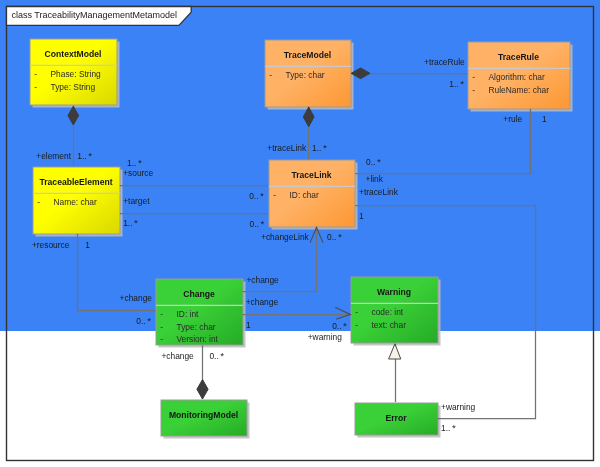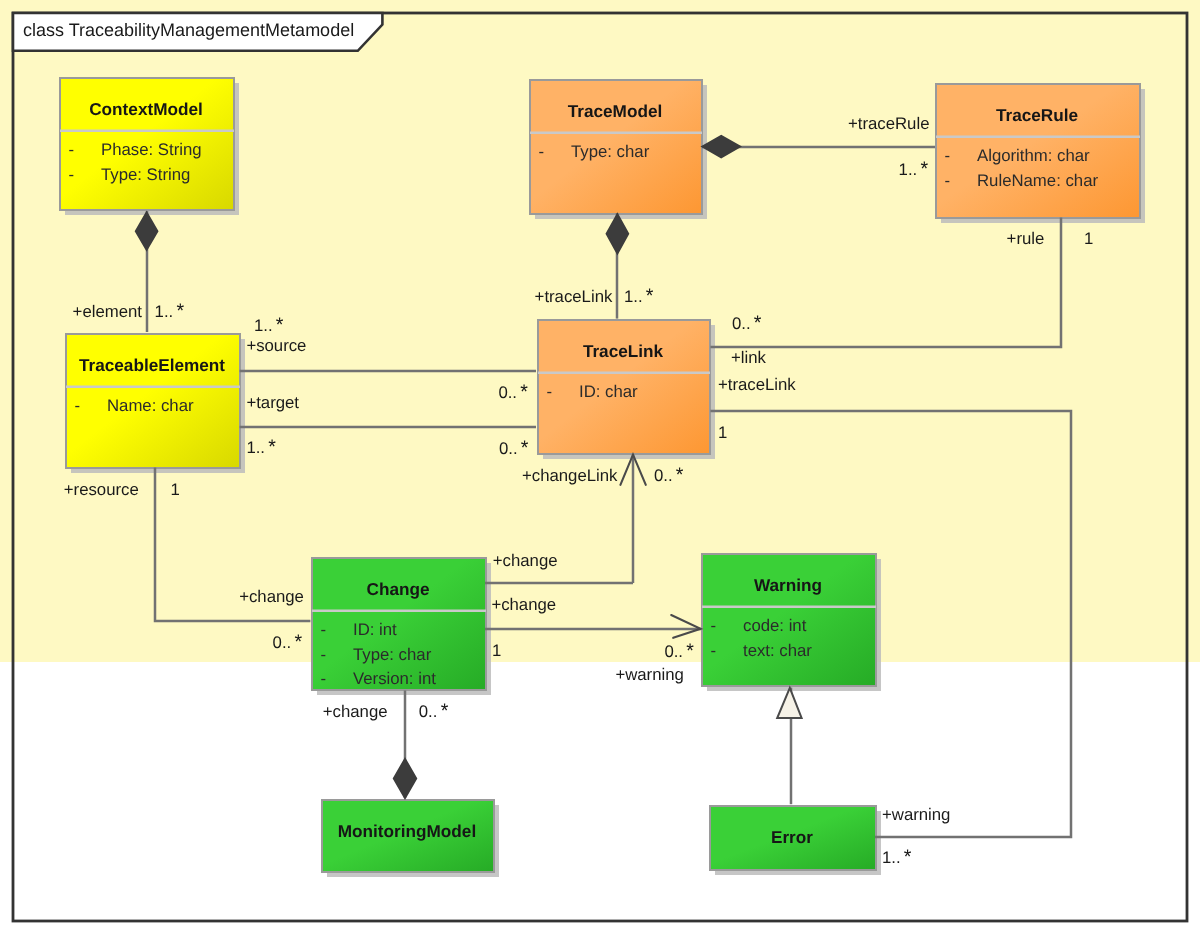--- a/index.html
+++ b/index.html
@@ -1,18 +1,18 @@
 <!DOCTYPE html>
 <html><head>
 <meta charset="utf-8">
 <title>class TraceabilityManagementMetamodel</title>
 <style>
   html,body{margin:0;padding:0;background:#ffffff;}
   body{width:600px;height:467px;font-family:"Liberation Sans",sans-serif;overflow:hidden;}
-  #root{position:relative;width:600px;height:331px;background:#fef9c3;}
+  #root{position:relative;width:600px;height:331px;background:#3b82f6;}
   svg#canvas{position:absolute;left:0;top:0;display:block;}
   .cls-title{font-family:"Liberation Sans",sans-serif;font-size:8.6px;font-weight:bold;fill:#161616;text-anchor:middle;}
   .cls-attr{font-family:"Liberation Sans",sans-serif;font-size:8.4px;fill:#2b2b2b;}
   .cls-vis{font-family:"Liberation Sans",sans-serif;font-size:8.4px;fill:#2b2b2b;}
   .edge-lbl{font-family:"Liberation Sans",sans-serif;font-size:8.4px;fill:#1a1a1a;}
   .mult-star{font-size:9.8px;}
   .frame-lbl{font-family:"Liberation Sans",sans-serif;font-size:9px;fill:#1a1a1a;}
   .conn{stroke:#727272;stroke-width:1.25;fill:none;}
 </style>
 </head>

